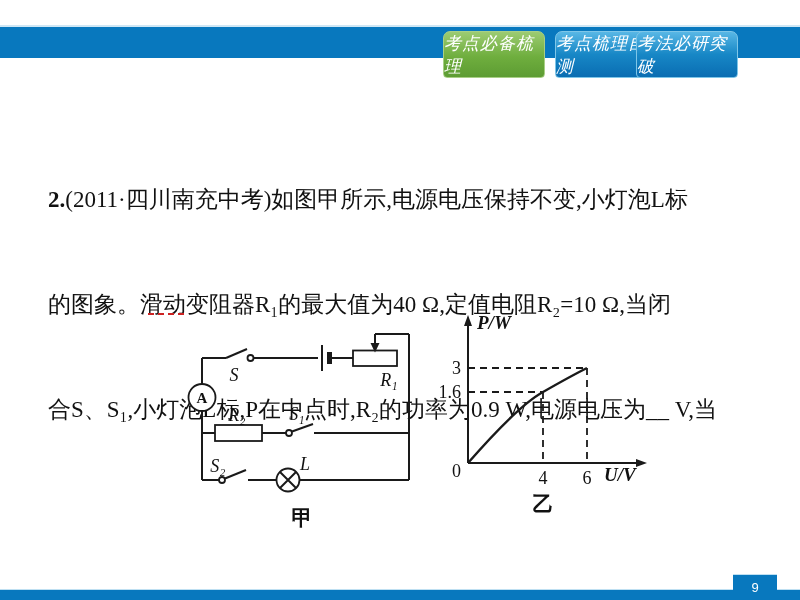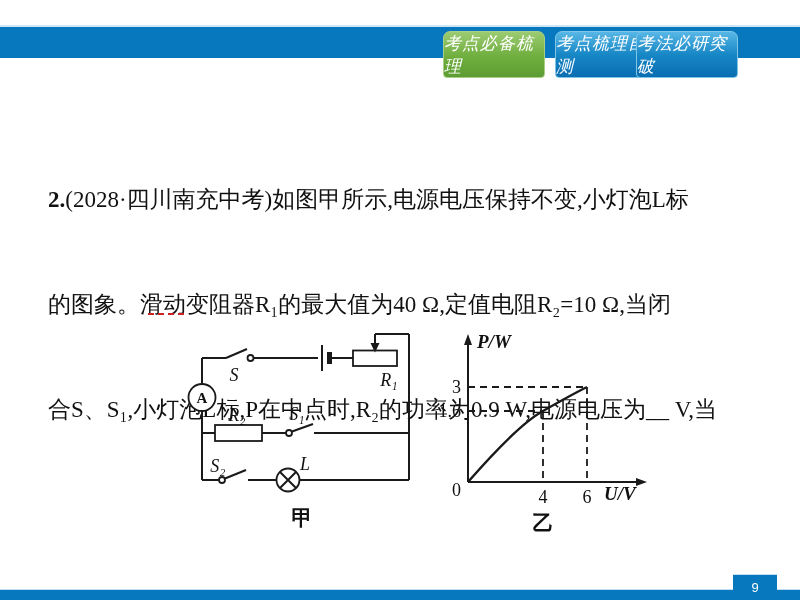--- a/index.html
+++ b/index.html
@@ -86,21 +86,21 @@
     <span>考点必备梳理</span>
   </div>
   <div class="tab tab-blue tab-2">
     <span>考点梳理自测</span>
   </div>
   <div class="tab tab-blue tab-3">
     <span>考法必研突破</span>
   </div>
 
   <div class="problem">
-    <div><span class="qnum">2.</span><span>(2028·四川南充中考)如图甲所示,电源电压保持不变,小灯泡L标</span></div>
+    <div><span class="qnum">2.</span><span>(2011·四川南充中考)如图甲所示,电源电压保持不变,小灯泡L标</span></div>
     <div>的图象。滑动变阻器R₁的最大值为40 Ω,定值电阻R₂=10 Ω,当闭</div>
     <div>合S、S₁,小灯泡L标,P在中点时,R₂的功率为0.9 W,电源电压为__ V,当</div>
     
     
   </div>
   <div class="answer-hint"></div>
 
   <div class="fig" style="left:183px; top:330px;">
     <svg width="240" height="205" viewBox="183 330 240 205">
 
@@ -138,21 +138,21 @@
       <text class="lbl-it" x="234" y="381" text-anchor="middle">S</text>
       <text class="lbl-it" x="389" y="386" text-anchor="middle">R₁</text>
       <text class="lbl-it" x="237" y="421" text-anchor="middle">R₂</text>
       <text class="lbl-it" x="297" y="420" text-anchor="middle">S₁</text>
       <text class="lbl-it" x="218" y="472" text-anchor="middle">S₂</text>
       <text class="lbl-it" x="305" y="470" text-anchor="middle">L</text>
       <text class="lbl-cn" x="302" y="525" text-anchor="middle">甲</text>
     </svg>
   </div>
 
-  <div class="fig" style="left:440px; top:328px;">
+  <div class="fig" style="left:440px; top:309px;">
     <svg width="215" height="210" viewBox="440 325 215 210">
 
       <path class="wire" d="M468,479 V340"></path>
       <polygon class="arrow" points="464,342 472,342 468,331"></polygon>
       <path class="wire" d="M468,479 H636"></path>
       <polygon class="arrow" points="636,475 636,483 647,479"></polygon>
 
       <path class="dash" d="M468,384 H587 M587,384 V479"></path>
       <path class="dash" d="M468,408 H543 M543,408 V479"></path>
 

